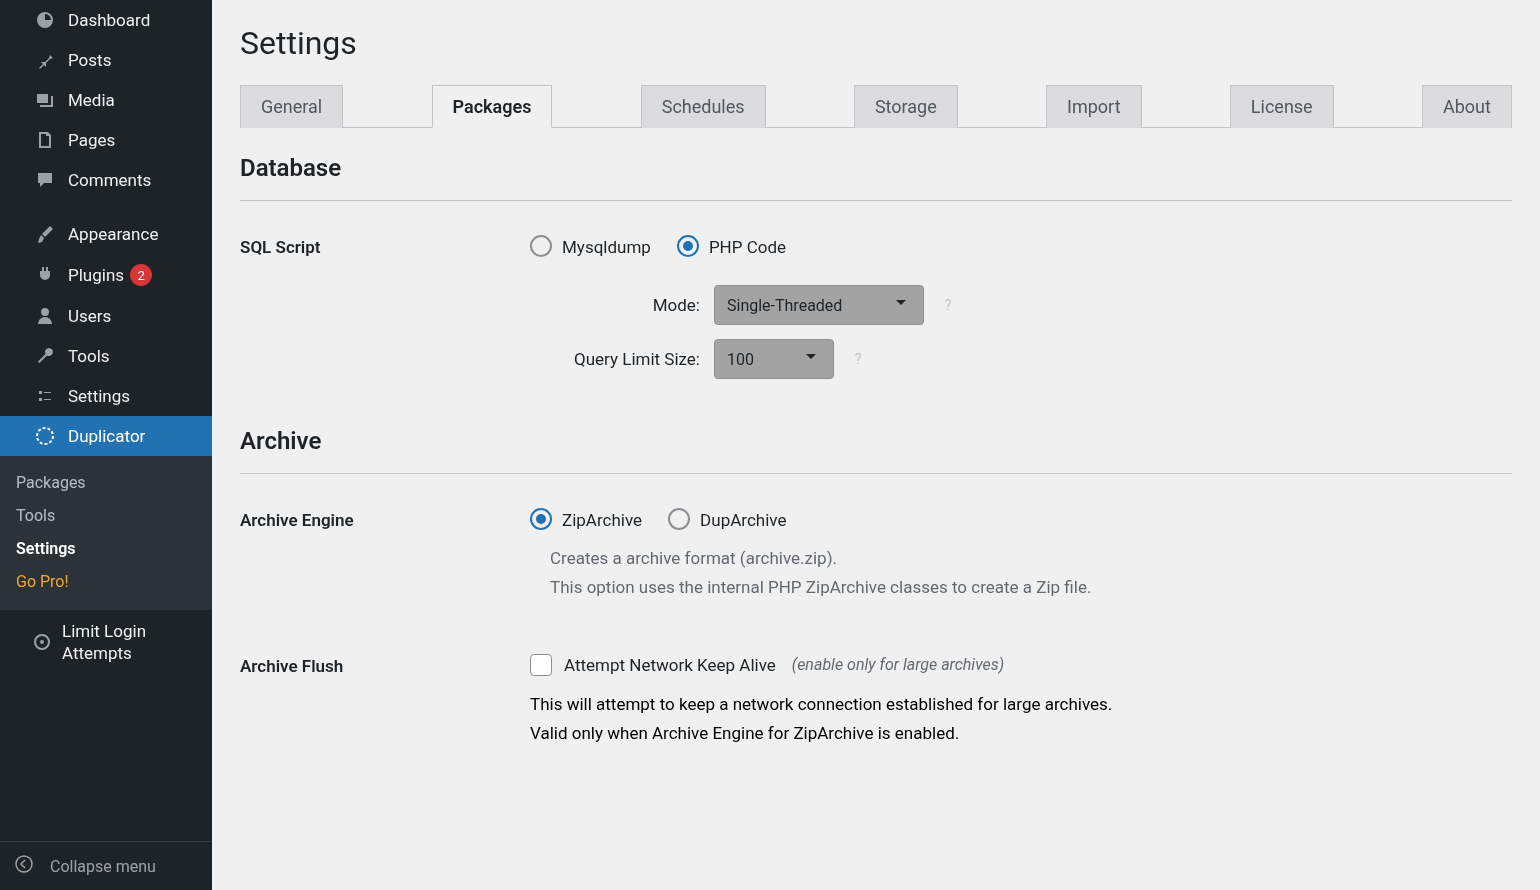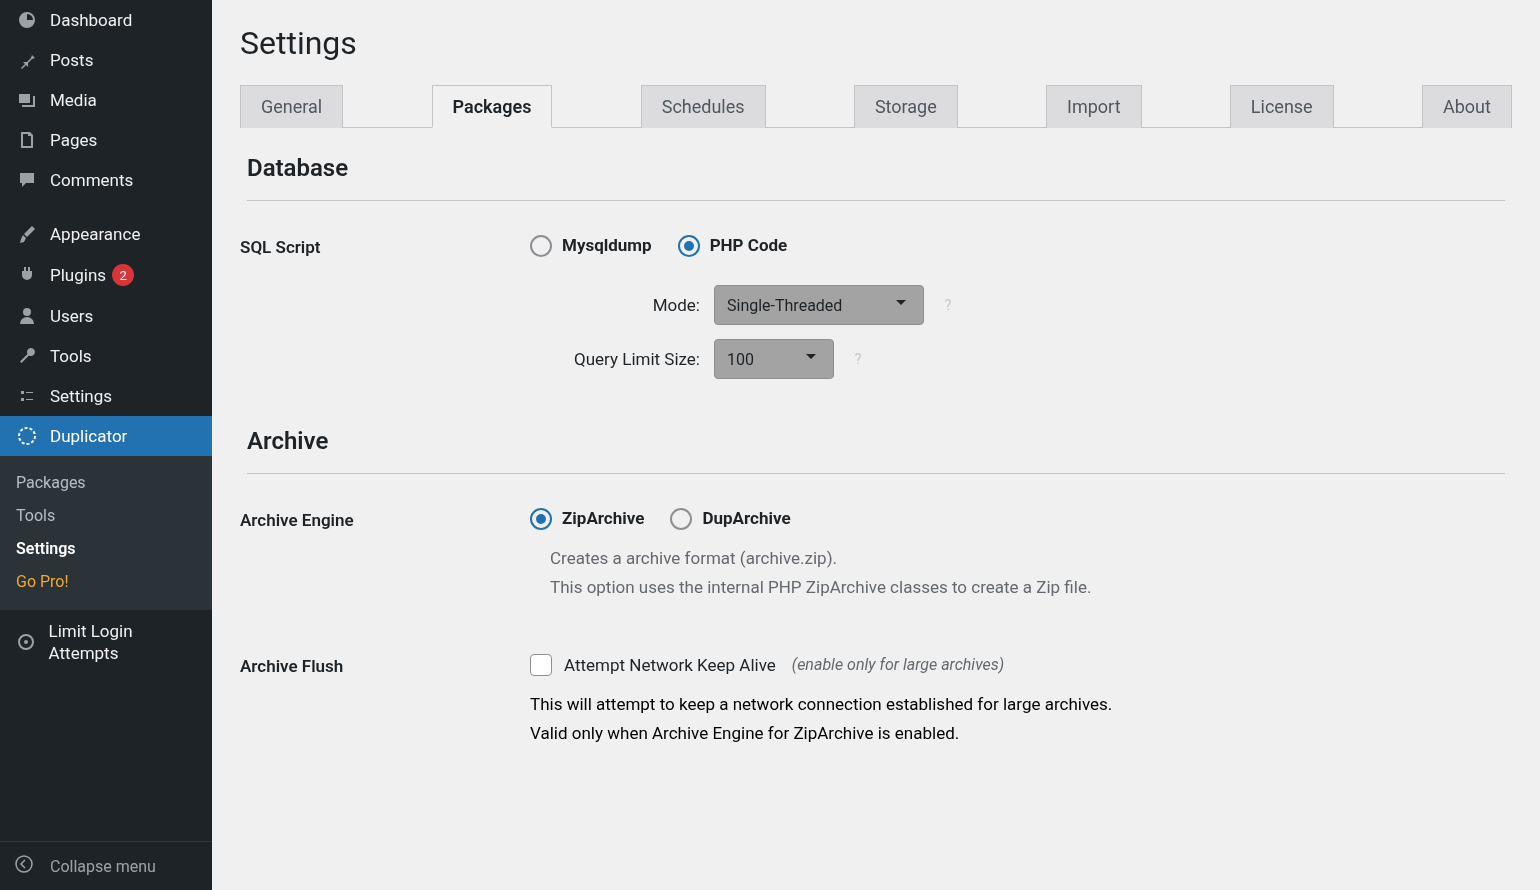--- a/index.html
+++ b/index.html
@@ -1,46 +1,46 @@
 <!DOCTYPE html>
 <html><head>
 <meta charset="utf-8">
 <style>
 * { margin: 0; padding: 0; box-sizing: border-box; }
 body { font-family: -apple-system, BlinkMacSystemFont, "Segoe UI", Roboto, sans-serif; background: #f0f0f1; color: #1d2327; overflow: hidden; width: 1540px; height: 890px; }
 .wrap { display: flex; height: 890px; }
 
 
 .sidebar { width: 212px; background: #1d2327; color: #f0f0f1; display: flex; flex-direction: column; }
-.sb-item { display: flex; align-items: center; padding: 10px 14px; font-size: 17px; color: #f0f0f1; cursor: pointer; position: relative; }
+.sb-item { display: flex; align-items: center; padding: 10px 32px; font-size: 17px; color: #f0f0f1; cursor: pointer; position: relative; }
 .sb-item .icon { width: 26px; display: flex; align-items: center; justify-content: center; margin-right: 10px; color: rgba(240,246,252,0.6); }
 .sb-item.current { background: #2271b1; color: #fff; }
 .sb-item.current .icon { color: #fff; }
 .sb-item.current::after { content: ""; position: absolute; right: -8px; top: 50%; transform: translateY(-50%); border: 8px solid transparent; border-right-color: #f0f0f1; }
 .gap { height: 14px; }
 .sb-sub { background: #2c3338; padding: 10px 0 12px; }
 .sb-sub a { display: block; padding: 7px 16px; font-size: 16px; color: rgba(240,246,252,0.7); text-decoration: none; cursor: pointer; }
 .sb-sub a.active { color: #fff; font-weight: 600; }
 .sb-sub a.pro { color: #f0a92e; }
 .badge { display: inline-flex; align-items: center; justify-content: center; min-width: 22px; height: 22px; border-radius: 11px; background: #d63638; color: #fff; font-size: 13px; margin-left: 6px; }
 .sb-collapse { margin-top: auto; border-top: 1px solid #32373c; padding: 12px 14px; display: flex; align-items: center; color: rgba(240,246,252,0.6); font-size: 16px; cursor: pointer; }
 .sb-collapse .icon { width: 26px; margin-right: 10px; }
 
 
 .main { flex: 1; padding: 18px 28px; overflow: auto; }
 h1.title { font-size: 32px; font-weight: 400; color: #1d2327; margin: 6px 0 22px; }
 .tabs { display: flex; gap: 8px; border-bottom: 1px solid #c3c4c7; justify-content: space-between; }
 .tab { padding: 10px 20px; background: #dcdcde; border: 1px solid #c3c4c7; border-bottom: none; font-size: 18px; color: #50575e; cursor: pointer; position: relative; top: 1px; }
 .tab.active { background: #f0f0f1; color: #1d2327; font-weight: 600; border-bottom: 1px solid #f0f0f1; }
-h2.section { font-size: 24px; font-weight: 600; margin: 26px 7px 12px; padding-bottom: 18px; border-bottom: 1px solid #c3c4c7; color: #1d2327; }
+h2.section { font-size: 24px; font-weight: 600; margin: 26px 0 12px; padding-bottom: 18px; border-bottom: 1px solid #c3c4c7; color: #1d2327; }
 .row { display: flex; align-items: flex-start; padding: 22px 0; }
 .row-label { width: 290px; font-size: 17px; font-weight: 600; color: #1d2327; padding-top: 2px; }
 .row-field { flex: 1; font-size: 17px; color: #1d2327; }
 .radio-group { display: flex; gap: 26px; align-items: center; }
-.radio { display: flex; align-items: flex-start; gap: 10px; cursor: pointer; font-weight: bold; }
+.radio { display: flex; align-items: flex-end; gap: 10px; cursor: pointer; }
 .radio-dot { width: 22px; height: 22px; border: 2px solid #8c8f94; border-radius: 50%; display: flex; align-items: center; justify-content: center; }
 .radio-dot.checked { border-color: #2271b1; }
 .radio-dot.checked::after { content: ""; width: 10px; height: 10px; background: #2271b1; border-radius: 50%; }
 .subrow { display: flex; align-items: center; gap: 14px; margin-top: 28px; justify-content: flex-start; }
 .subrow-label { font-size: 17px; width: 170px; text-align: right; }
 .select { display: flex; align-items: center; justify-content: space-between; border: 1px solid #8c8f94; border-radius: 4px; padding: 7px 12px; background: #a3a3a3; font-size: 16px; cursor: pointer; min-width: 160px; }
 .select.wide { min-width: 210px; }
 .help-ic { width: 20px; height: 20px; border-radius: 50%; display: flex; align-items: center; justify-content: center; color: #c3c4c7; font-size: 14px; cursor: help; }
 .desc { color: #646970; font-size: 17px; line-height: 1.7; margin-top: 14px; margin-left: 20px; }
 .cb { display: flex; align-items: center; gap: 12px; cursor: pointer; }

